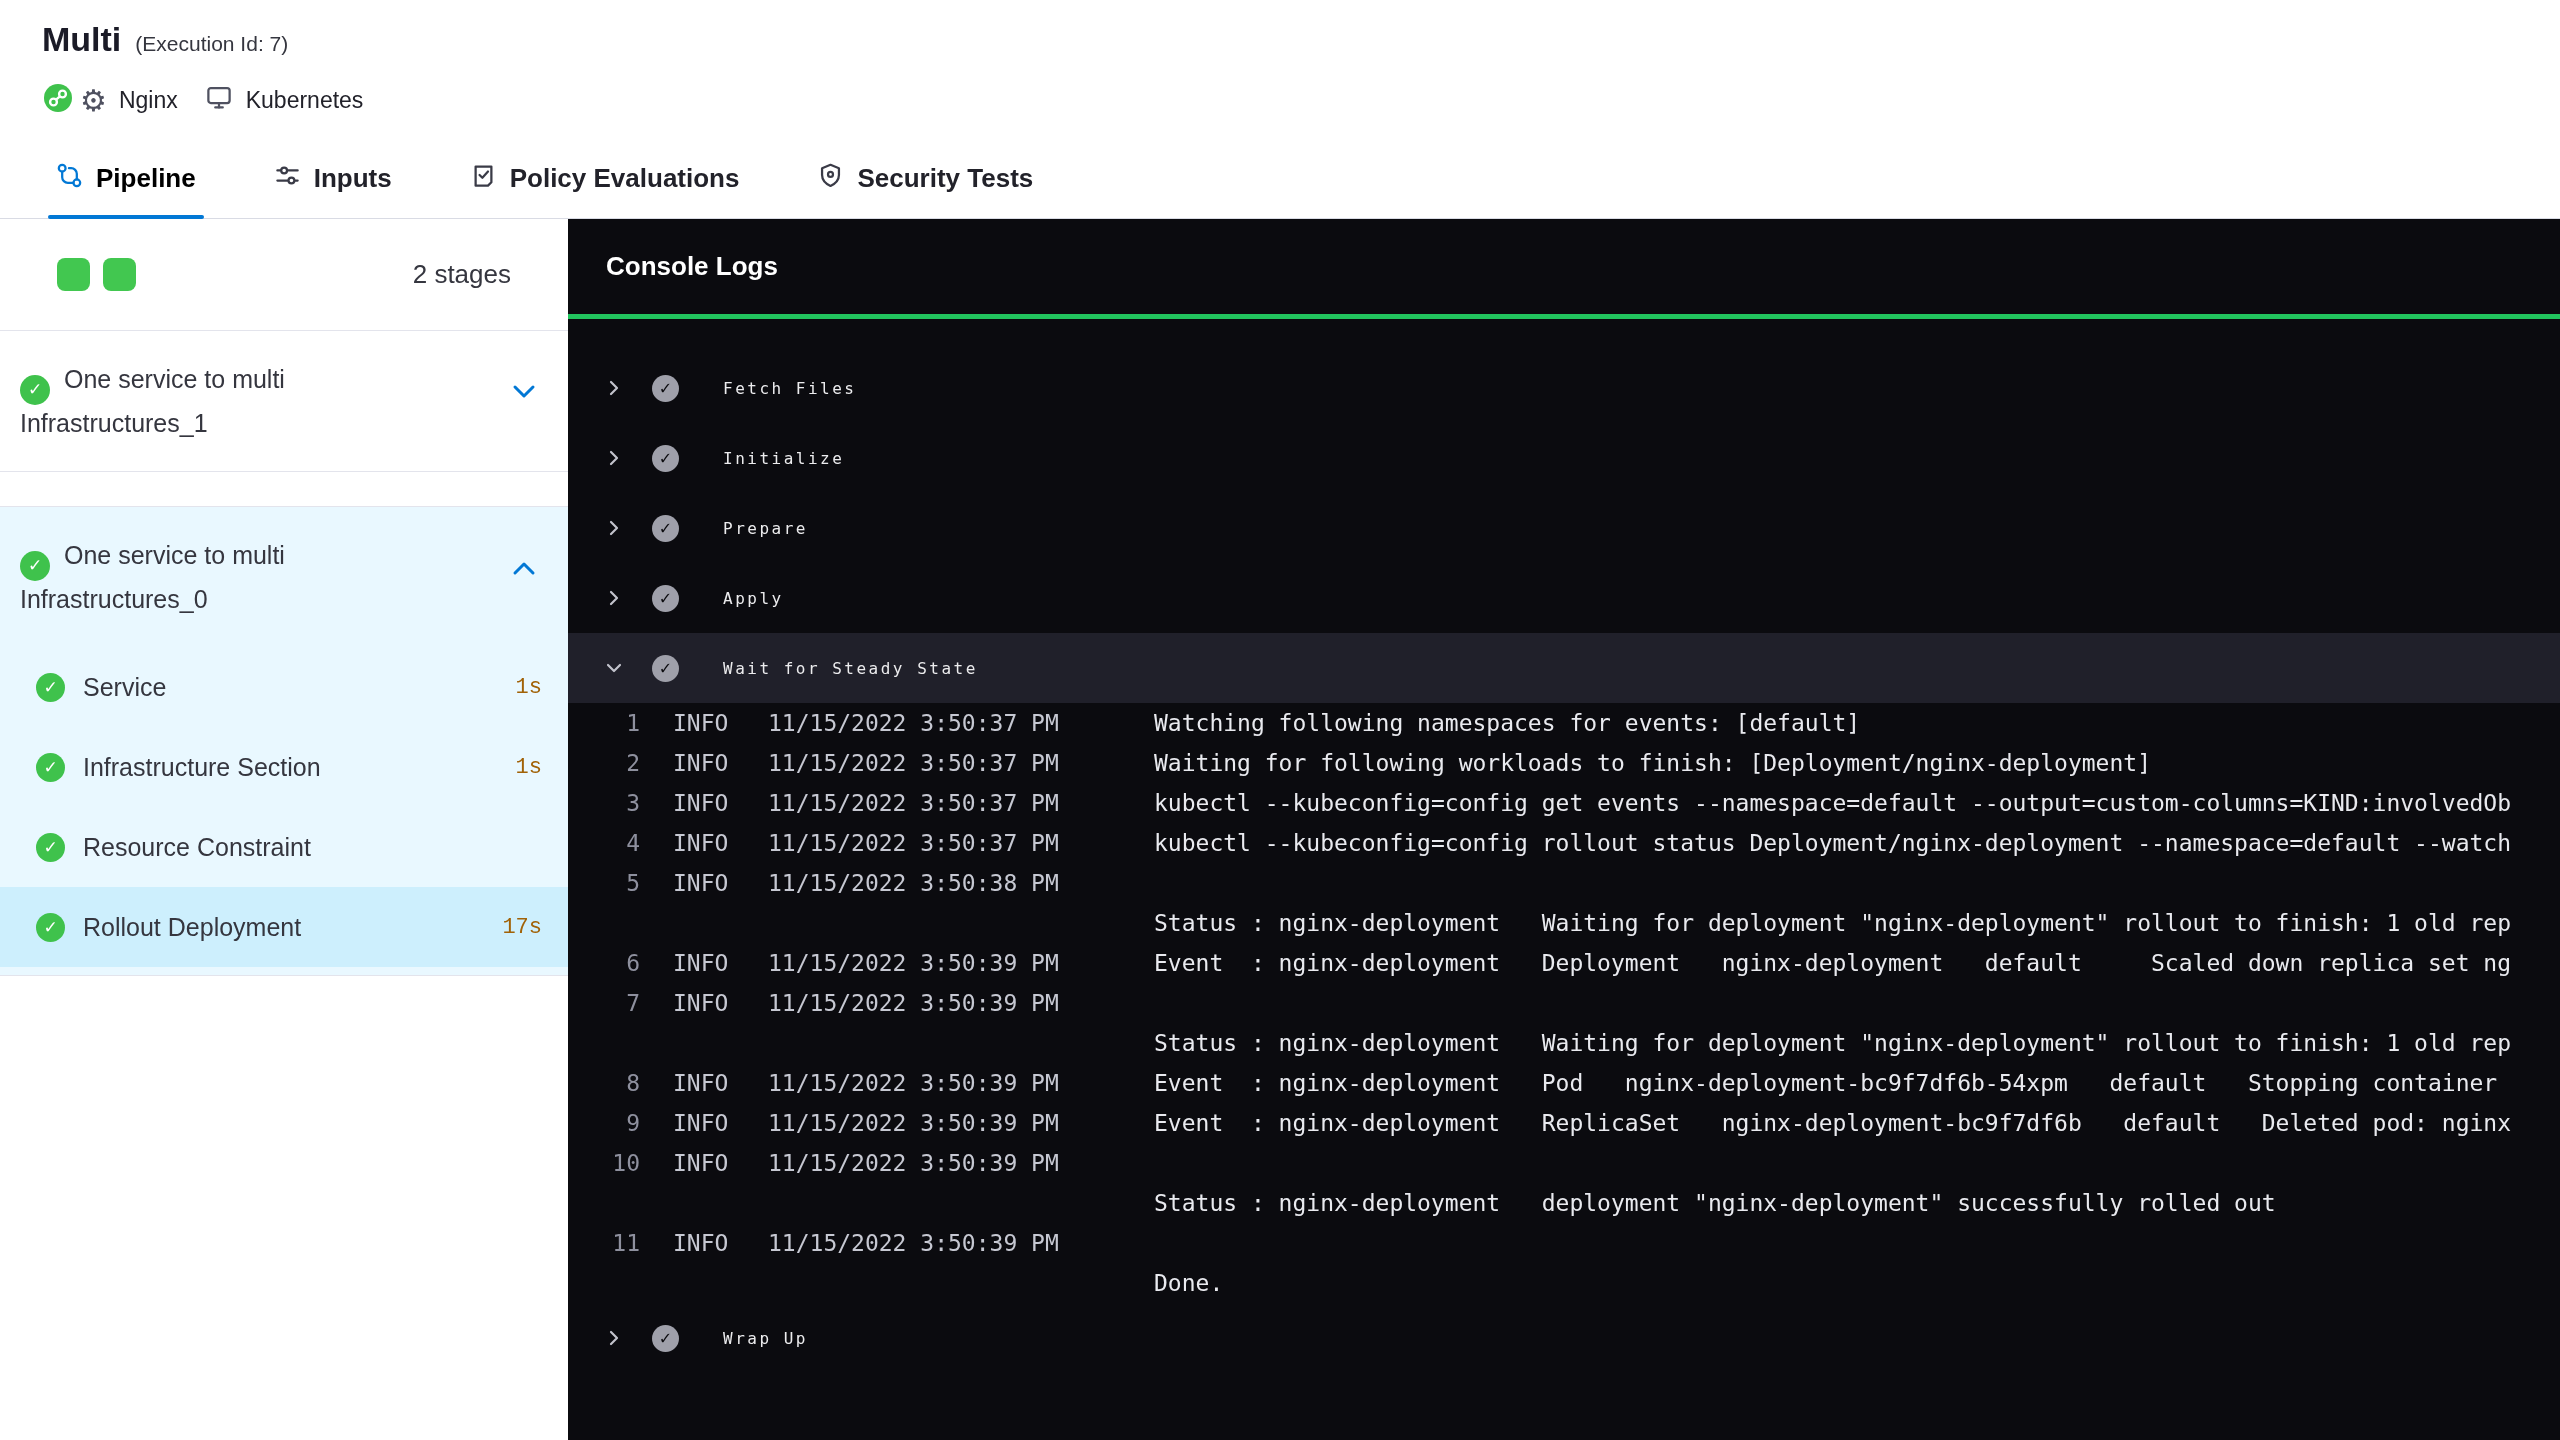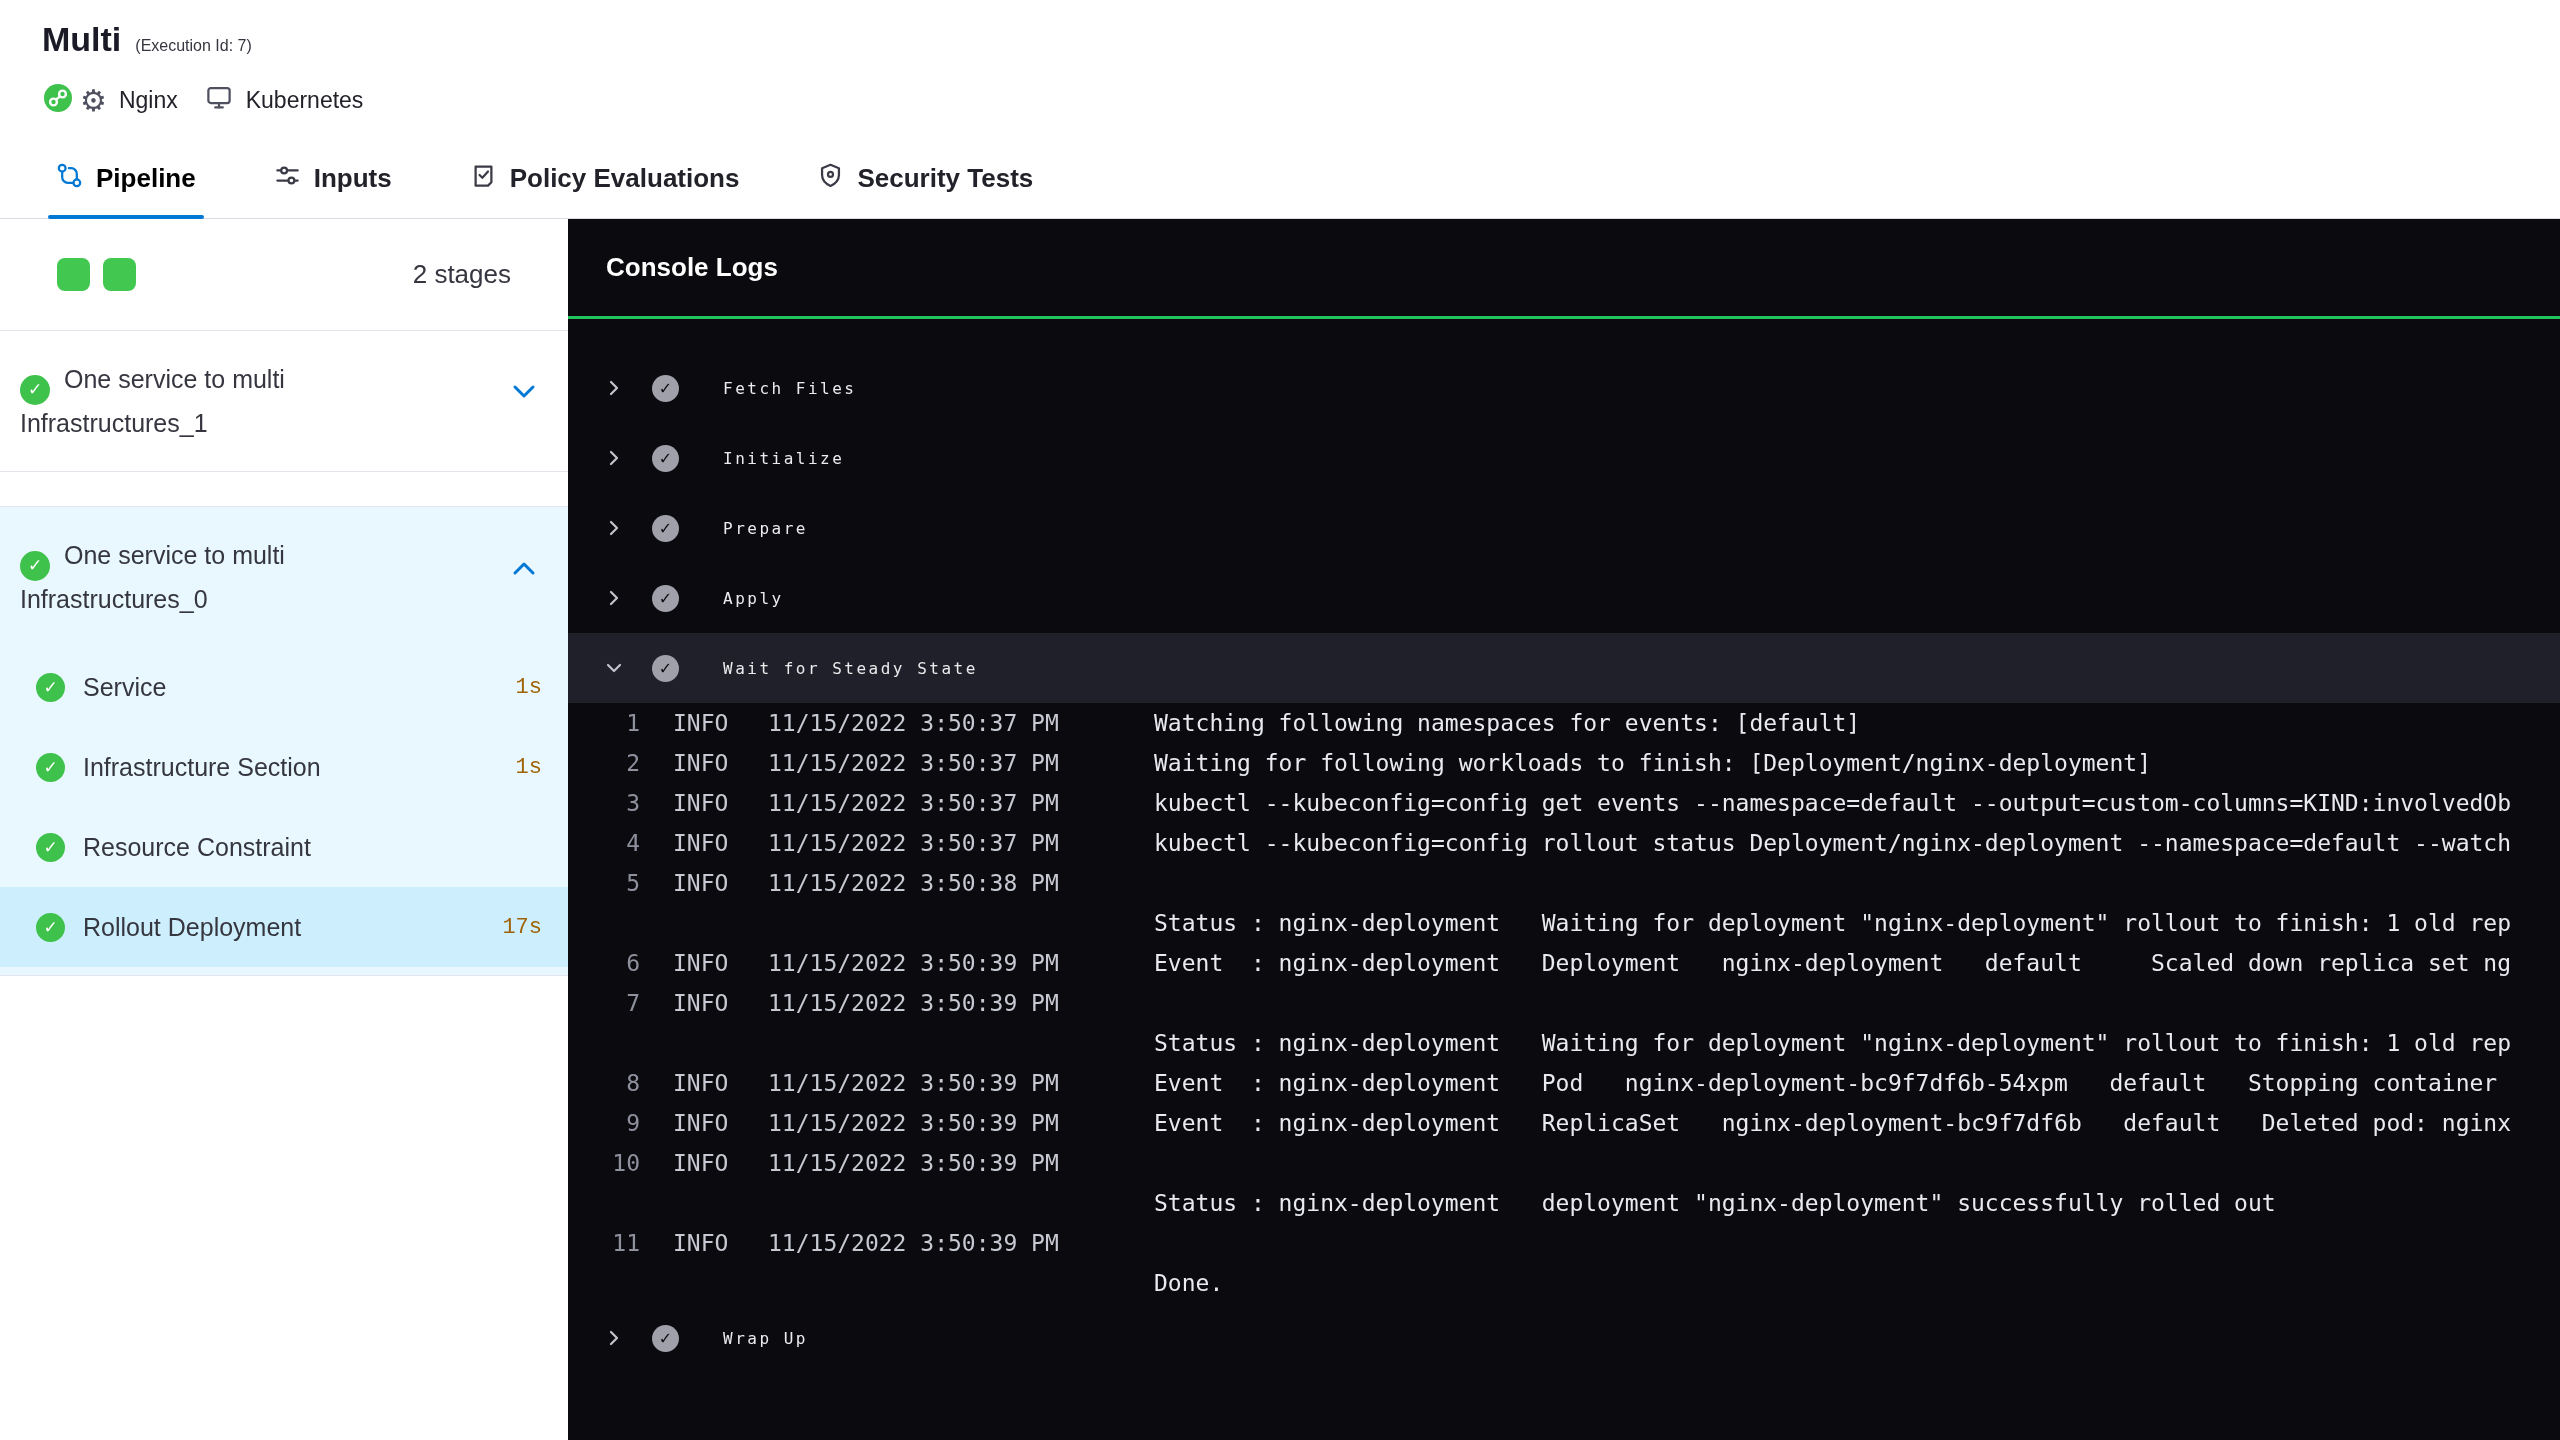--- a/index.html
+++ b/index.html
@@ -4,21 +4,21 @@
 <style>
   * { box-sizing: border-box; margin: 0; padding: 0; }
   html,body { width:2560px; height:1440px; overflow:hidden; background:#fff;
     font-family:"Liberation Sans","DejaVu Sans",sans-serif; color:#22222a; }
   .page { display:flex; flex-direction:column; height:1440px; }
 
   
   .app-header { padding:20px 0 0 42px; }
   .title-row { display:flex; align-items:baseline; gap:14px; }
   .page-title { font-size:34px; font-weight:700; color:#1b1b27; }
-  .exec-id { font-size:16px; color:#35363f; }
+  .exec-id { font-size:21px; color:#35363f; }
   .meta-row { margin-top:24px; display:flex; align-items:center; height:34px; }
   .meta-label { font-size:23px; color:#22222a; margin:0 26px 0 12px; }
   .icon-gap { margin-left:6px; }
 
   
   .tabs { margin-top:22px; height:80px; display:flex; align-items:center;
     padding-left:56px; gap:78px; border-bottom:1px solid #d9dbe4; }
   .tab { display:flex; align-items:center; gap:13px; font-size:26px; font-weight:600;
     color:#22222a; height:100%; position:relative; cursor:pointer; }
   .tab.active { color:#000000; }
@@ -48,21 +48,21 @@
   .side-step .check { margin-right:0; vertical-align:0; width:29px; height:29px; }
   .side-step.selected { background:#cdeffd; }
   .side-step-name { white-space:nowrap; }
   .step-duration { margin-left:auto; font-size:22px; color:#a16207;font-family:Liberation Mono, monospace; }
 
   
   .console { flex:1; min-width:0; background:#0b0b0f; color:#e9eaef;
     display:flex; flex-direction:column; }
   .console-header { height:100px; min-height:100px; display:flex; align-items:center;
     padding:0 38px; font-size:26px; font-weight:700; color:#ffffff;
-    border-bottom:3px solid #22c55e; }
+    border-bottom:5px solid #22c55e; }
   .console-body { font-family:"DejaVu Sans Mono","Liberation Mono",monospace;
     padding-top:34px; overflow:hidden; flex:1; }
   .con-step { height:70px; display:flex; align-items:center; padding-left:26px; cursor:pointer; }
   .chev { width:40px; display:inline-flex; justify-content:center; align-items:center; flex:none; }
   .chev.down svg { transform:rotate(90deg); }
   .con-check { width:27px; height:27px; border-radius:50%; background:#9fa0aa; color:#0b0b0f;
     display:inline-flex; align-items:center; justify-content:center; font-size:16px;
     font-weight:700; margin-left:18px; flex:none;
     font-family:"Liberation Sans","DejaVu Sans",sans-serif; }
   .con-step-name { margin-left:44px; font-size:16px; letter-spacing:2.5px; color:#ececee; white-space:pre; }

